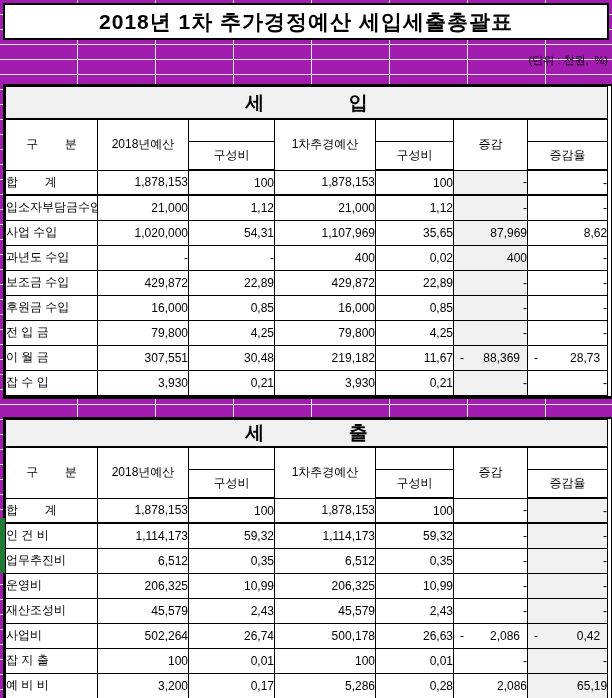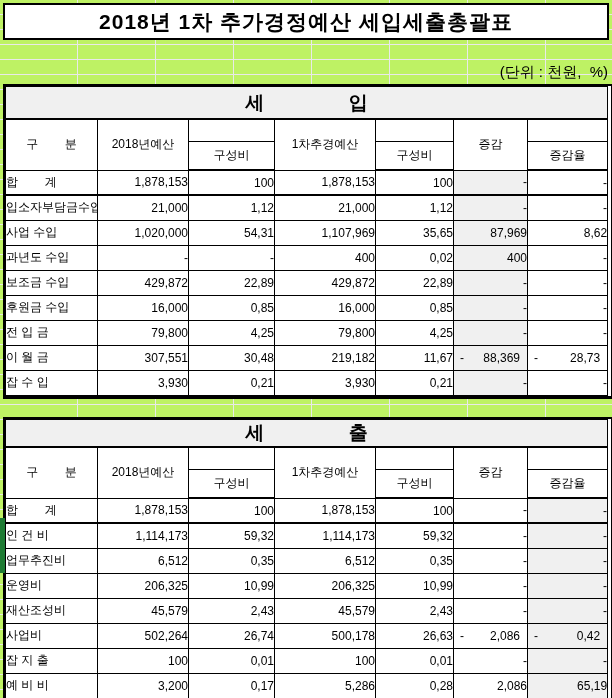--- a/index.html
+++ b/index.html
@@ -1,28 +1,28 @@
 <!DOCTYPE html>
 <html><head>
 <meta charset="utf-8">
 <style>
   html,body{margin:0;padding:0;}
   body{font-family:"Liberation Sans","DejaVu Sans",sans-serif;color:#000;}
-  .page{position:relative;width:612px;height:698px;background:#bef264;overflow:hidden;}
+  .page{position:relative;width:612px;height:698px;background:#a21caf;overflow:hidden;}
   .grid-bg{position:absolute;left:0;top:0;right:0;bottom:0;
     background-image:
       repeating-linear-gradient(to right,transparent 0,transparent 77px,#e9e9e9 77px,#e9e9e9 78px),
       repeating-linear-gradient(to bottom,transparent 0,transparent 14px,#e9e9e9 14px,#e9e9e9 15px);
     z-index:0;}
   .title-box{position:absolute;left:3px;top:3px;width:602px;height:33px;border:2px solid #000;
     background:#fff;display:flex;align-items:center;justify-content:center;
     font-size:21px;font-weight:bold;letter-spacing:1px;z-index:2;}
   .org-label{position:absolute;left:2px;top:66px;width:182px;height:17px;border:1px solid #000;
     background:#fff;font-size:12px;font-weight:bold;line-height:17px;padding-left:2px;z-index:2;}
-  .unit-label{position:absolute;right:4px;top:63px;font-size:15px;z-index:2;white-space:pre;margin-left:24px;}
+  .unit-label{position:absolute;right:4px;top:53px;font-size:11px;z-index:2;white-space:pre;margin-left:24px;}
   .tbl{position:absolute;left:3px;width:606px;border:2px solid #000;background:#fff;z-index:1;}
   #t1wrap{top:84px;border-bottom:3px solid #000;}
   #t2wrap{top:417px;border-bottom:2px solid #000;}
   table.budget{border-collapse:collapse;table-layout:fixed;width:602px;}
   table.budget td,table.budget th{border:1px solid #000;font-size:12px;font-weight:normal;
     overflow:hidden;padding:0;}
   tr.banner td{border-bottom:2px solid #000;background:#f0f0f0;
     font-size:19px;font-weight:bold;text-align:center;white-space:pre;}
   #t1 tr.banner td{height:31px;}
   #t2 tr.banner td{height:26px;}

